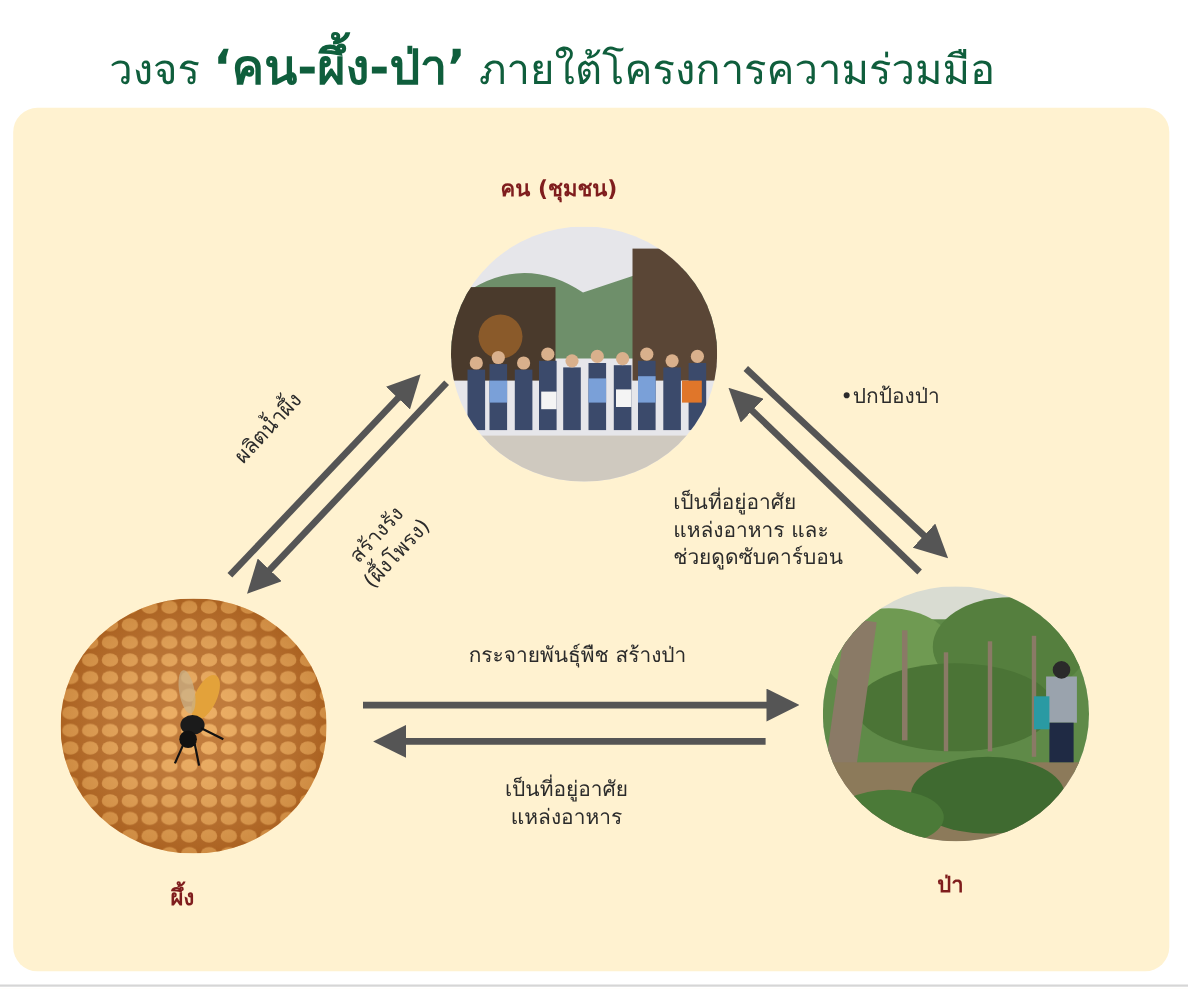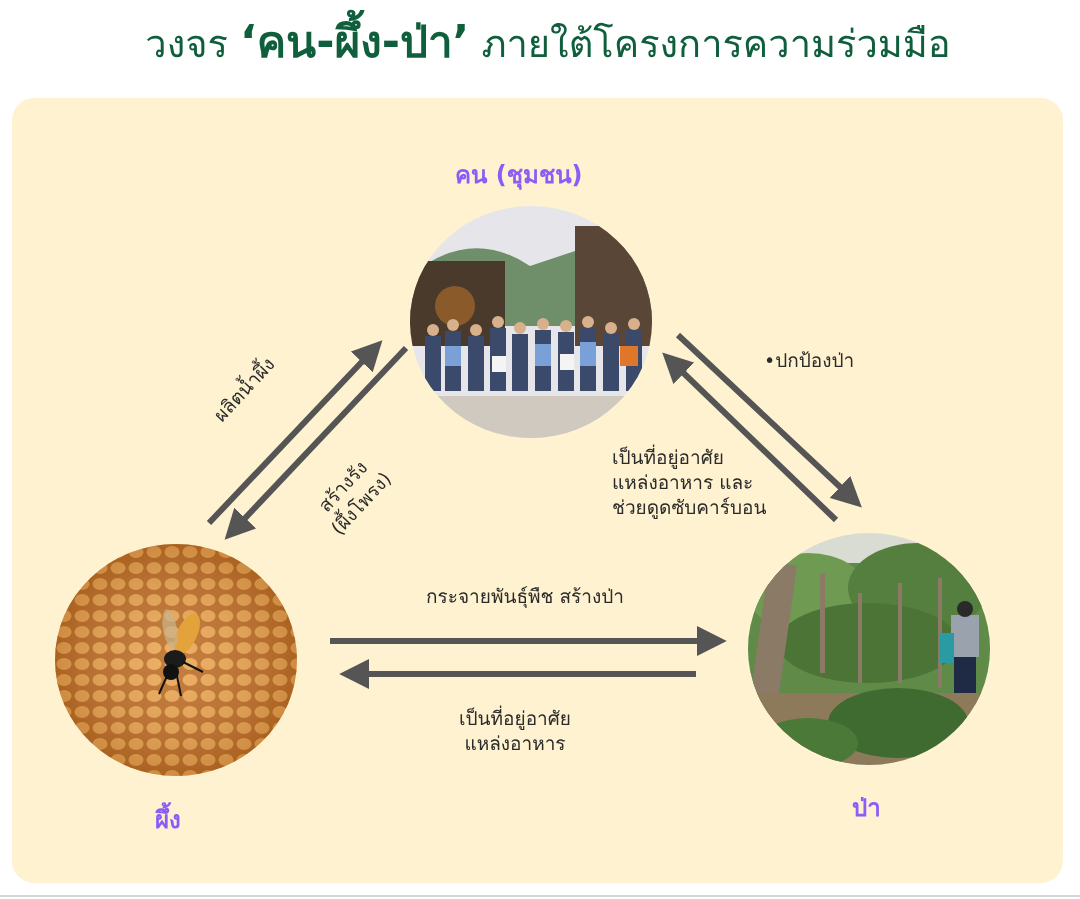--- a/index.html
+++ b/index.html
@@ -2,34 +2,34 @@
 <html><head>
   <meta charset="utf-8">
   <style>
     html, body { margin: 0; padding: 0; }
     body {
       width: 1080px; height: 899px; background: #ffffff;
       font-family: "DejaVu Sans", "Liberation Sans", sans-serif;
       position: relative; overflow: hidden; color: #2b2b2b;
     }
     .title {
-      position: absolute; left: 0; top: 12px; width: 1004px; text-align: center;
-      font-size: 38px; color: #0f5e3c; white-space: nowrap; line-height: 60px; margin-left: 46px;
+      position: absolute; left: 0; top: 32px; width: 1004px; text-align: center;
+      font-size: 38px; color: #0f5e3c; white-space: nowrap; line-height: 60px;
     }
     .title .normal { font-weight: normal; }
     .title .emph { font-weight: bold; font-size: 44px; }
     .panel {
       position: absolute; left: 12px; top: 98px; width: 1051px; height: 785px;
       background: #fff2d0; border-radius: 22px;
     }
     .bottom-line {
       position: absolute; left: 0; top: 895px; width: 1080px; height: 2px; background: #d6d6d6;
     }
     .node-label {
-      position: absolute; font-weight: bold; color: #8b5cf6; font-size: 24px; white-space: nowrap;
+      position: absolute; font-weight: bold; color: #7f1d1d; font-size: 20px; white-space: nowrap;
     }
     .circle {
       position: absolute; border-radius: 50%; overflow: hidden;
     }
     .circle svg { display: block; }
     .caption {
       position: absolute; font-size: 19px; line-height: 25px; color: #2b2b2b; white-space: nowrap;
     }
     .caption.center { text-align: center; }
     .arrows { position: absolute; left: 0; top: 0; }

